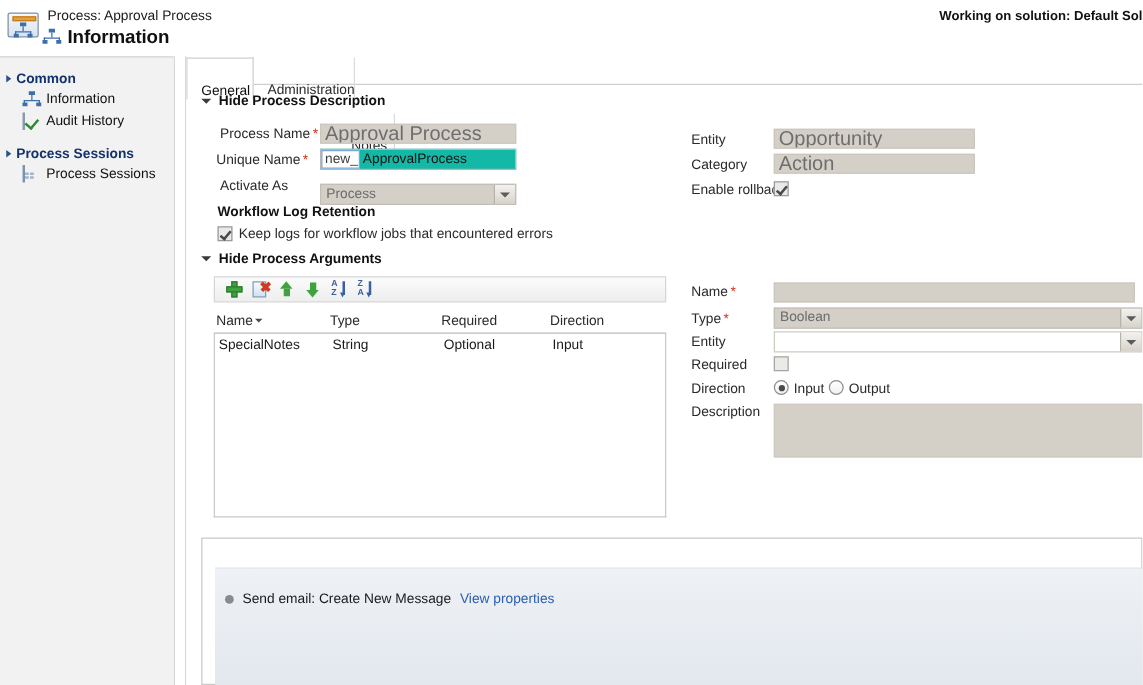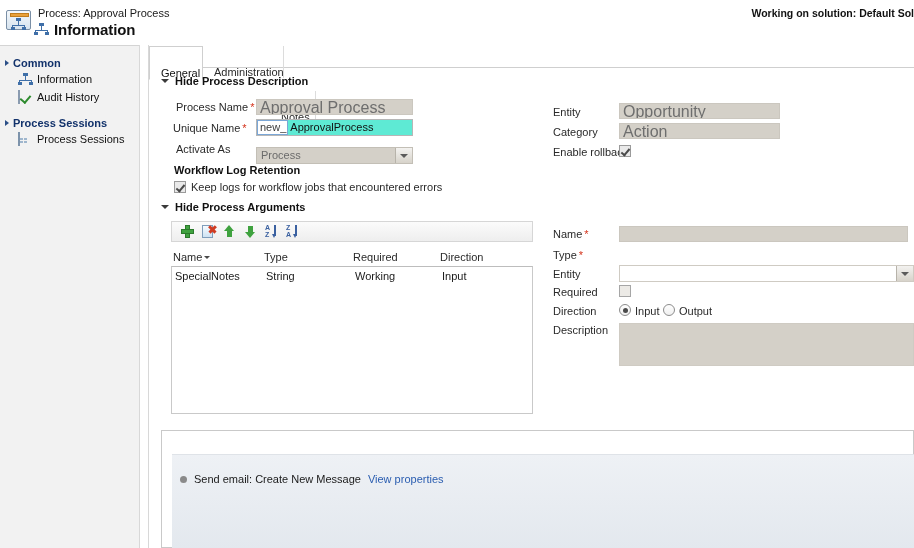--- a/index.html
+++ b/index.html
@@ -295,21 +295,21 @@
     background: #d4d0c8;
     border: 1px solid #cbc7bf;
     color: #6e6e6e;
   }
 
   .uname-wrap {
     position: absolute;
     box-sizing: border-box;
     height: 17px;
     border: 1px solid #b6b6b6;
-    background: #5eead4;
+    background: #14b8a6;
     display: flex;
     align-items: stretch;
     text-align: center;
   }
   .uname-prefix {
     box-sizing: border-box;
     height: 15px;
     border: 1px solid #7ba7d7;
     background: #ffffff;
     font-size: 11px;
@@ -764,32 +764,38 @@
       <span>Name</span><span class="sortcaret"></span>
     </div>
     <div class="grid-head" style="left:115px;top:206px;">Type</div>
     <div class="grid-head" style="left:204px;top:206px;">Required</div>
     <div class="grid-head" style="left:291px;top:206px;">Direction</div>
 
     <div class="grid-box" style="left:22px;top:221px;width:362px;height:148px;">
       <div class="grid-row">
         <span class="gcell" style="left:3px;">SpecialNotes</span>
         <span class="gcell" style="left:94px;">String</span>
-        <span class="gcell" style="left:183px;">Working</span>
+        <span class="gcell" style="left:183px;">Optional</span>
         <span class="gcell" style="left:270px;">Input</span>
       </div>
     </div>
 
     <div class="fld-label" style="left:404px;top:183px;">
       <span>Name</span><span class="req">*</span>
     </div>
     <div class="inp readonly" style="left:470px;top:181px;width:289px;"></div>
 
     <div class="fld-label" style="left:404px;top:204px;">
       <span>Type</span><span class="req">*</span>
+    </div>
+    <div class="ddl" style="left:470px;top:201px;width:295px;">
+      <span class="dval">Boolean</span>
+      <span class="ddl-btn">
+          <span class="chev"></span>
+        </span>
     </div>
 
     <div class="fld-label" style="left:404px;top:223px;">Entity</div>
     <div class="ddl white" style="left:470px;top:220px;width:295px;">
       <span class="dval"></span>
       <span class="ddl-btn">
           <span class="chev"></span>
         </span>
     </div>
 

